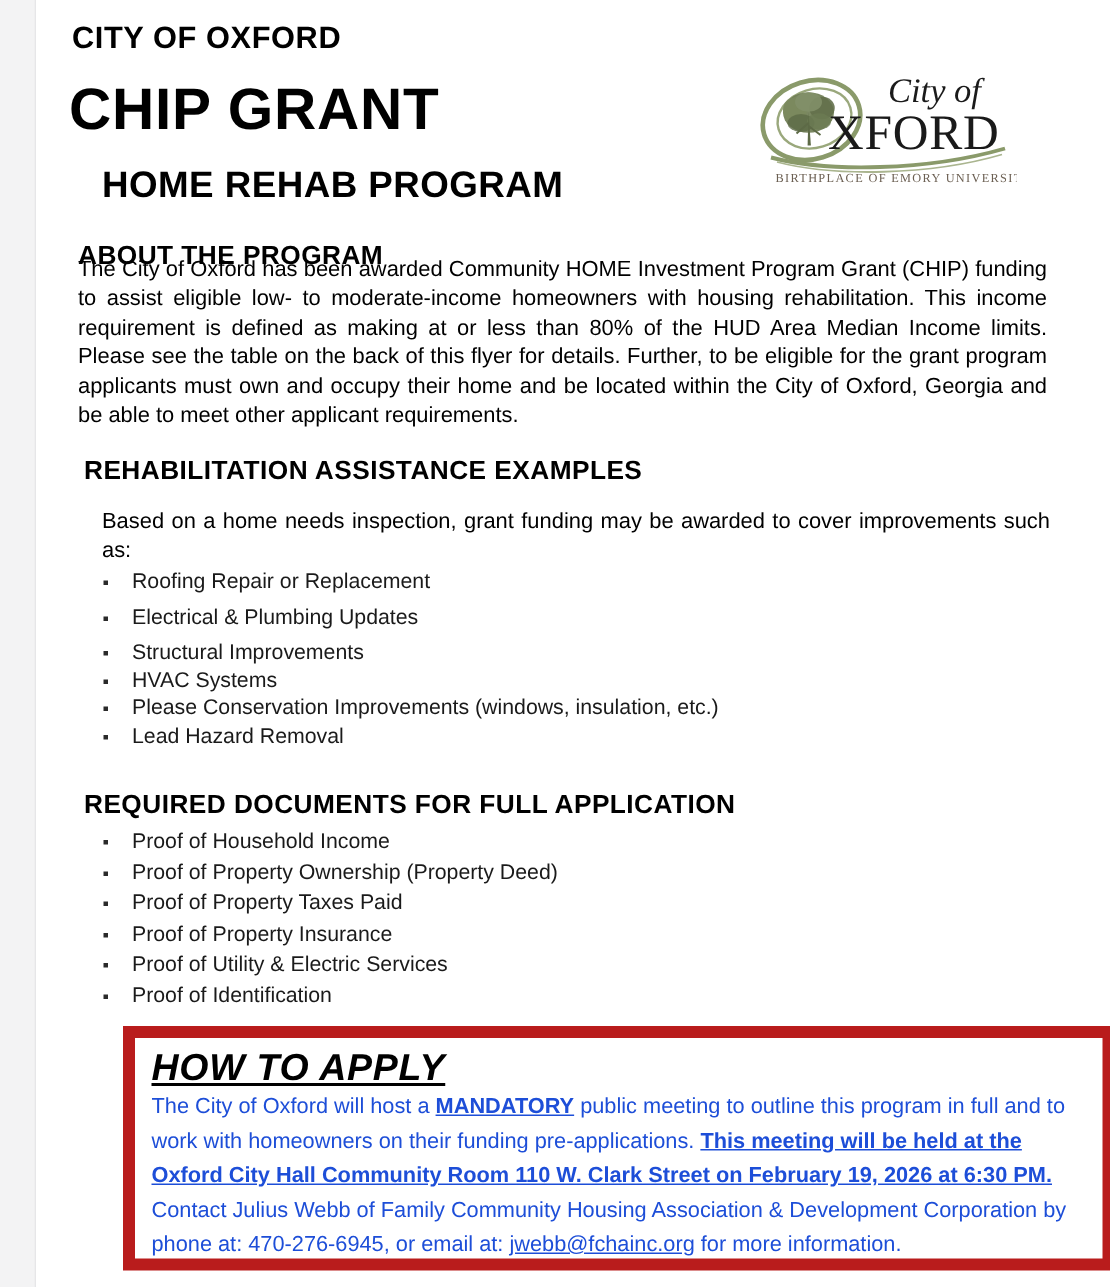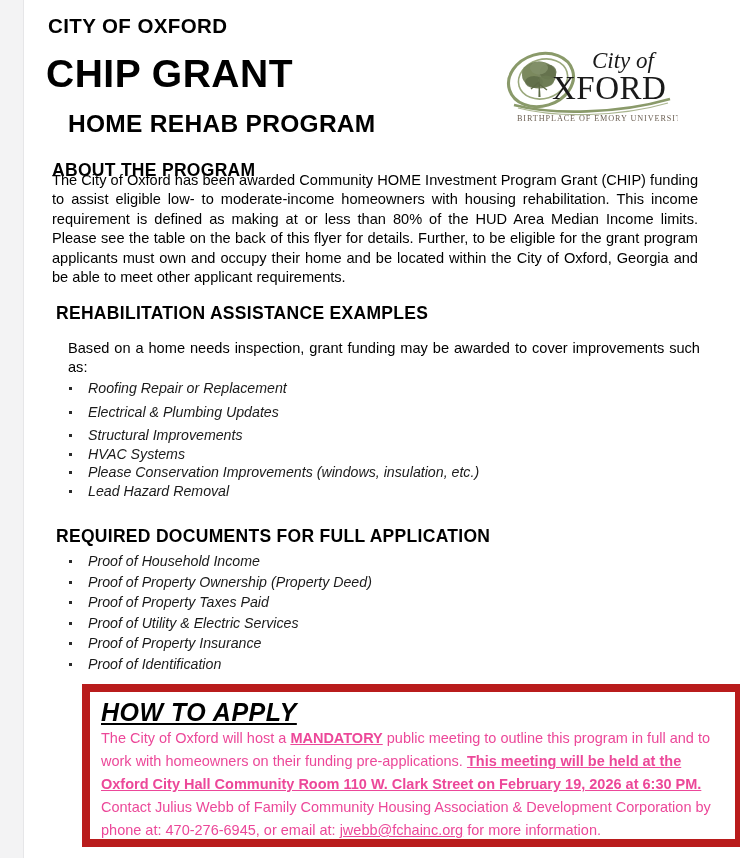--- a/index.html
+++ b/index.html
@@ -113,21 +113,20 @@
     top: 339px;
     width: 632px;
   }
 
   #docs-head { position: absolute; left: 56px; top: 526px; }
 
   ul.bullets {
     list-style: none;
     margin: 0;
     padding: 0;
-    font-style: italic;
   }
   ul.bullets li {
     position: relative;
     padding-left: 28px;
     font-size: 14.2px;
     color: #1a1a1a;
   }
   ul.bullets li::before {
     content: "";
     position: absolute;
@@ -173,21 +172,21 @@
     letter-spacing: 0.5px;
     text-decoration: underline;
     text-underline-offset: 2px;
     display: inline-block;
     line-height: 1.05;
   }
   .apply-body {
     margin: 2px 14px 0 11px;
     font-size: 14.5px;
     line-height: 1.58;
-    color: #ec4899;
+    color: #1d4ed8;
   }
   .apply-body .u { text-decoration: underline; text-underline-offset: 1px; }
   .apply-body .bu { font-weight: bold; text-decoration: underline; text-underline-offset: 1px; }
   .apply-body p { margin: 0; }
 </style>
 </head>
 <body>
 
 <div class="page-edge-strip"></div>
 <div class="page-edge-rule"></div>
@@ -241,22 +240,22 @@
     <li>HVAC Systems</li>
     <li>Please Conservation Improvements (windows, insulation, etc.)</li>
     <li>Lead Hazard Removal</li>
   </ul>
 
   <div class="section-head" id="docs-head">REQUIRED DOCUMENTS FOR FULL APPLICATION</div>
   <ul class="bullets" id="docs-list">
     <li>Proof of Household Income</li>
     <li>Proof of Property Ownership (Property Deed)</li>
     <li>Proof of Property Taxes Paid</li>
+    <li>Proof of Property Insurance</li>
     <li>Proof of Utility &amp; Electric Services</li>
-    <li>Proof of Property Insurance</li>
     <li>Proof of Identification</li>
   </ul>
 
   <div class="apply-box">
     <div><span class="apply-title">HOW TO APPLY</span></div>
     <div class="apply-body">
       <p><span>The City of Oxford will host a </span><span class="bu">MANDATORY</span><span> public meeting to outline this program in full and to work with homeowners on their funding pre-applications.  </span><span class="bu">This meeting will be held at the Oxford City Hall Community Room 110 W. Clark Street on February 19, 2026 at 6:30 PM.</span></p>
       <p><span>Contact Julius Webb of Family Community Housing Association &amp; Development Corporation by phone at: </span><span>470-276-6945</span><span>, or email at: </span><span class="u">jwebb@fchainc.org</span><span> for more information.</span></p>
     </div>
   </div>

